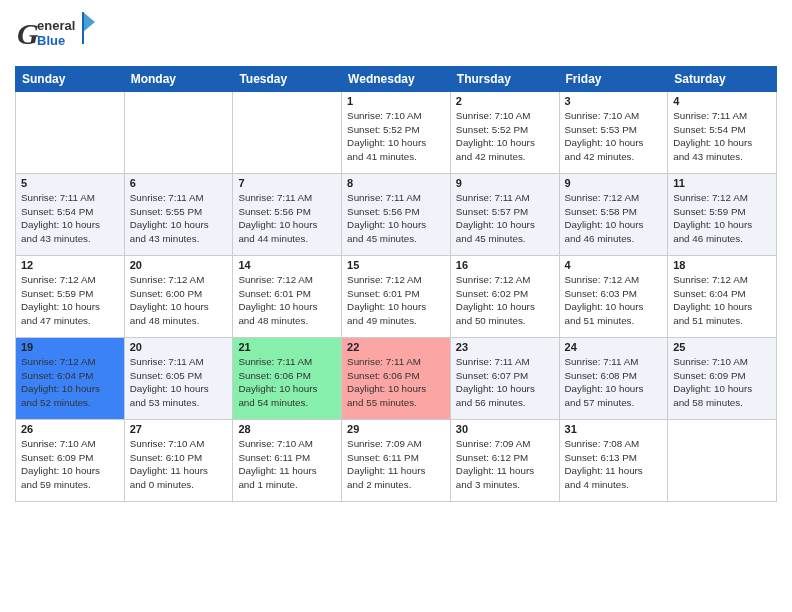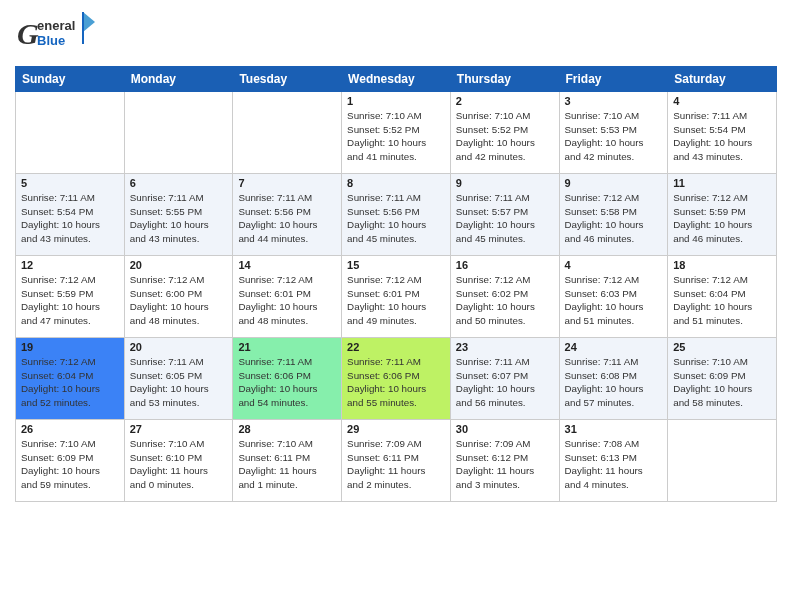--- a/index.html
+++ b/index.html
@@ -270,21 +270,21 @@
 Daylight: 10 hours
 and 53 minutes.</div>
           </td>
           <td style="background: #86efac;">
             <div class="day-number">21</div>
             <div class="day-info" style="white-space: pre-line;">Sunrise: 7:11 AM
 Sunset: 6:06 PM
 Daylight: 10 hours
 and 54 minutes.</div>
           </td>
-          <td style="background: #bef264;">
+          <td style="background: #fca5a5;">
             <div class="day-number">22</div>
             <div class="day-info" style="white-space: pre-line;">Sunrise: 7:11 AM
 Sunset: 6:06 PM
 Daylight: 10 hours
 and 55 minutes.</div>
           </td>
           <td style="background: rgb(240, 244, 250);">
             <div class="day-number">23</div>
             <div class="day-info" style="white-space: pre-line;">Sunrise: 7:11 AM
 Sunset: 6:07 PM

